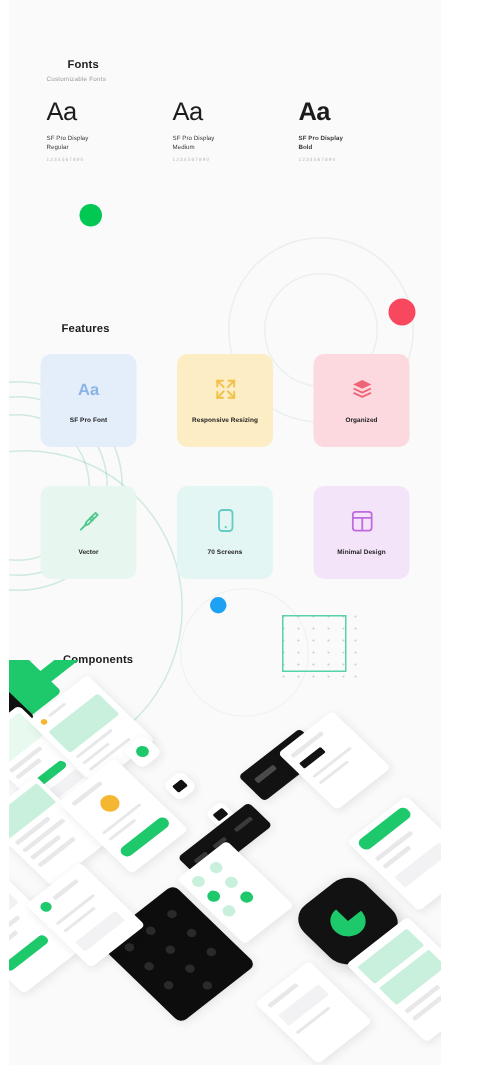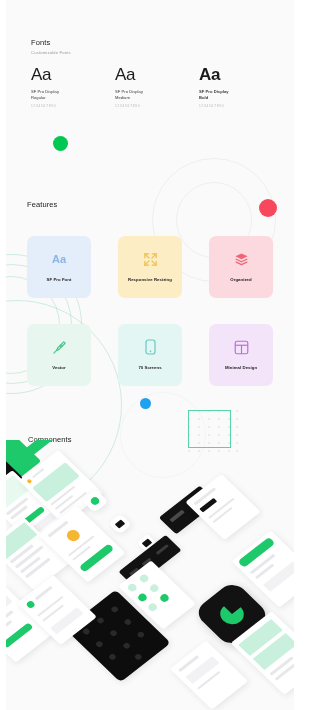--- a/index.html
+++ b/index.html
@@ -27,22 +27,23 @@
   .ring {
     border-radius:50%;
     border:1px solid rgba(180,195,190,0.20);
   }
   .ring-green { border:1px solid rgba(110,200,160,0.30); }
 
   .dot { position:absolute; border-radius:50%; }
 
   
   .sec-title {
-    font-size:7.5px; font-weight:normal; color:#1c1c1e;
+    font-size:7.5px; font-weight:bold; color:#1c1c1e;
     letter-spacing:0.1px;
+    margin-left:14px;
   }
   .sec-sub {
     font-size:4.2px; color:#9a9a9e; margin-top:2.5px;
     letter-spacing:0.15px;
   }
 
   
   #fonts-section { position:absolute; left:0; top:0; width:300px; }
   .fonts-head { position:absolute; left:31px; top:38px; }
   .specimens {
@@ -59,21 +60,21 @@
     letter-spacing:0.05px;
   }
   .spec.bold .name { font-weight:bold; }
   .spec .glyphs {
     font-size:3.2px; color:#b5b5b9; margin-top:3.5px;
     letter-spacing:0.75px;
   }
 
   
   #features-section { position:absolute; left:0; top:200px; width:300px; }
-  .feat-head { position:absolute; left:27px; top:0; }
+  .feat-head { position:absolute; left:27px; top:14px; }
   .feat-grid {
     position:absolute; left:27px; top:36px;
     width:246px;
     display:grid; grid-template-columns:repeat(3,64px);
     gap:26px 27px;
   }
   .card {
     width:64px; height:62px; border-radius:7px;
     display:flex; flex-direction:column;
     align-items:center; justify-content:center;

